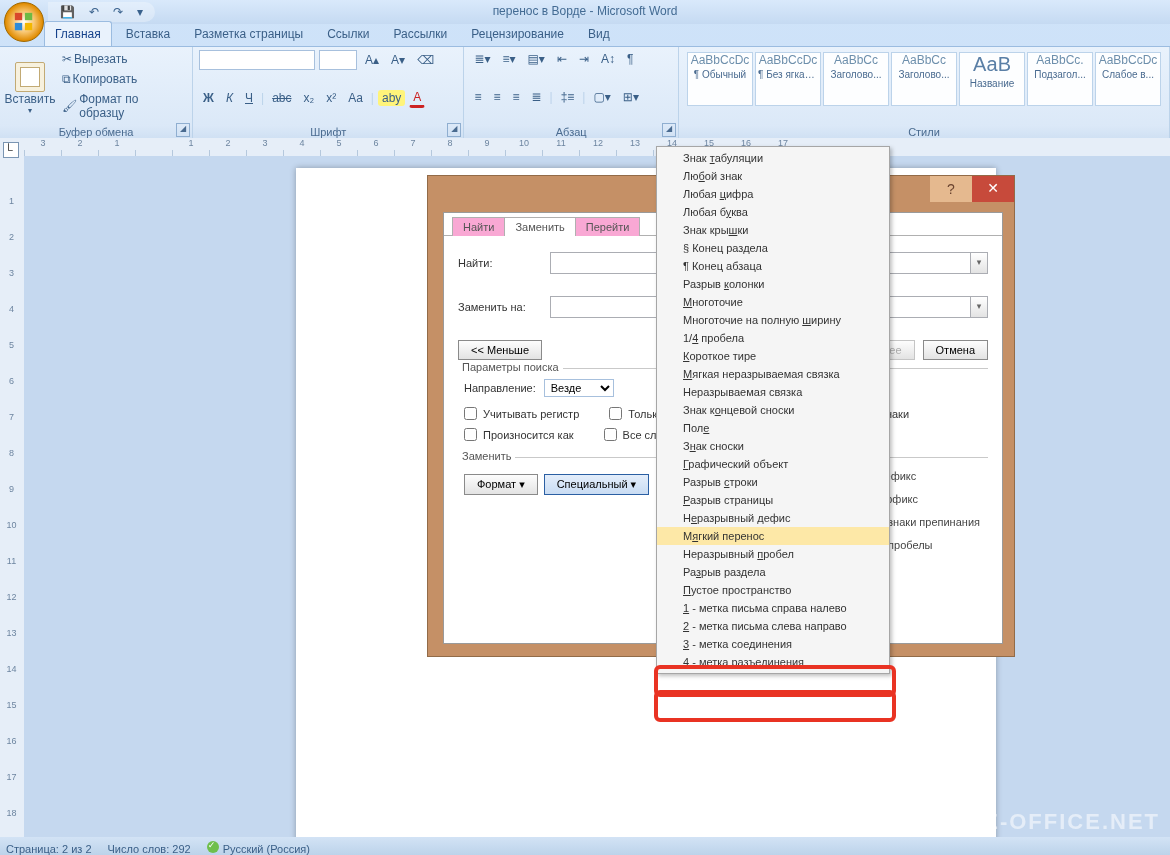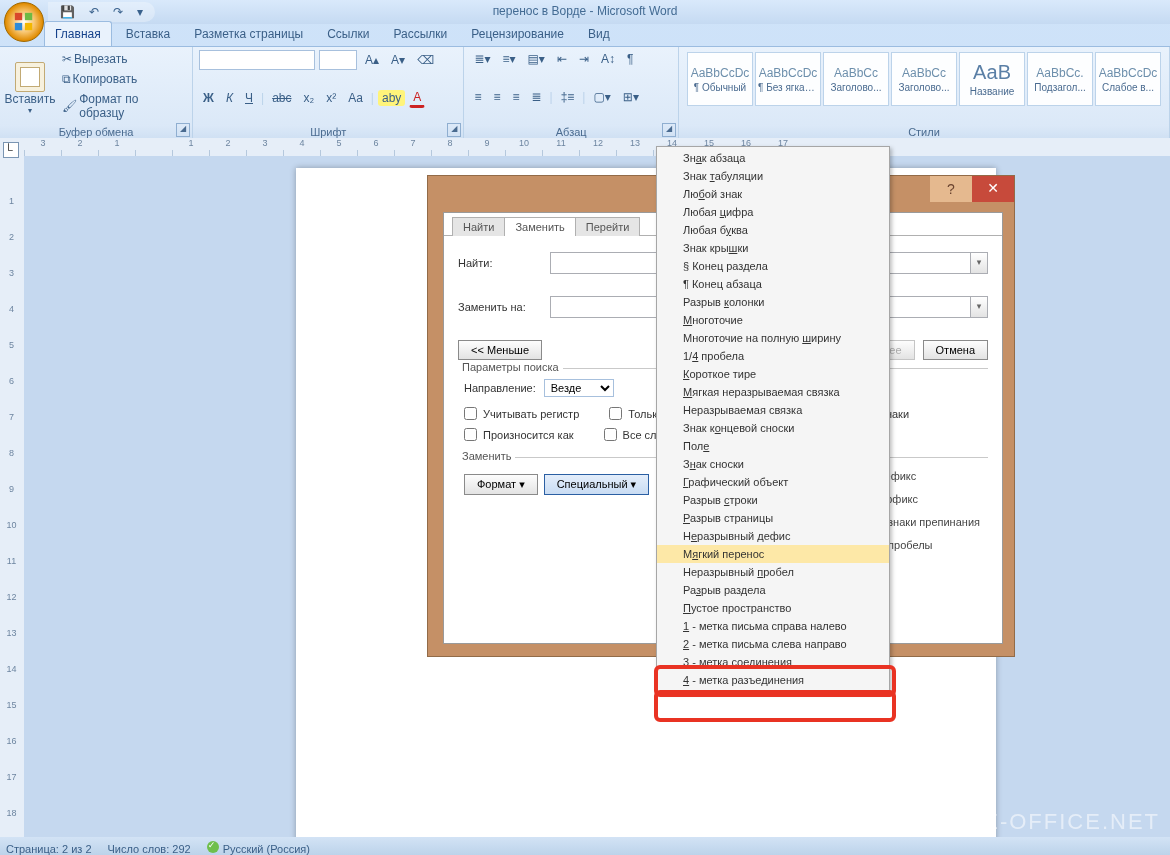--- a/index.html
+++ b/index.html
@@ -19,21 +19,21 @@
 .ribbon{position:absolute;left:0;top:46px;right:0;height:92px;background:linear-gradient(#e9f2fc,#d9e7f7);border-top:1px solid #9bbce0;border-bottom:1px solid #9bbce0;display:flex}
 .group{border-right:1px solid #bcd3ea;display:flex;flex-direction:column;justify-content:space-between;padding:3px 6px 0;position:relative}
 .group-label{text-align:center;font-size:11px;color:#4a6b90;padding:1px 0;background:linear-gradient(#dce9f8,#cfe0f3);margin:0 -6px}
 .group-row{display:flex;align-items:center;gap:4px;margin-bottom:3px}
 .rbtn{border:1px solid transparent;padding:1px 3px;border-radius:3px;color:#3a5f87;cursor:pointer;display:flex;align-items:center;gap:2px}
 .rsel{border:1px solid #a7c0dd;background:#fff;height:18px;font-size:11px;padding:0 2px}
 .big-btn{display:flex;flex-direction:column;align-items:center;width:48px;color:#3a5f87;padding-top:4px}
 .big-btn .ic{width:28px;height:28px;background:#f7f1de;border:1px solid #c2aa74;border-radius:2px;position:relative}
 .big-btn .ic::after{content:"";position:absolute;inset:4px;background:#fff;border:1px solid #c2aa74}
 .style-g{display:flex;gap:2px;align-items:center;padding:2px}
-.style-box{width:64px;height:52px;border:1px solid #bcd3ea;background:#fdfeff;display:flex;flex-direction:column;align-items:center;justify-content:center;gap:2px}
+.style-box{width:64px;height:52px;border:1px solid #bcd3ea;background:#fdfeff;display:flex;flex-direction:column;align-items:center;justify-content:flex-start;gap:2px}
 .style-box .prev{color:#6d8fac;font-size:12px}
 .style-box .nm{color:#4a6b90;font-size:10px;overflow:hidden;white-space:nowrap;max-width:60px;text-overflow:ellipsis}
 .style-box.big .prev{font-size:20px;color:#5a7fa6}
 .dlaunch{position:absolute;right:2px;bottom:2px;width:12px;height:12px;border:1px solid #8faed0;font-size:8px;text-align:center;line-height:10px;color:#4a6b90}
 
 .doc-area{position:absolute;left:0;top:138px;right:0;bottom:18px;background:#c5d8ef;display:flex}
 .vruler{width:24px;background:#e6eef8;border-right:1px solid #a8c2df;position:relative}
 .vruler .tab-ind{position:absolute;top:4px;left:3px;width:14px;height:14px;border:1px solid #7a95b3;background:#fff}
 .hruler{position:absolute;left:24px;right:0;top:0;height:18px;background:#e6eef8;border-bottom:1px solid #a8c2df;display:flex;align-items:center;font-size:9px;color:#6d85a0;overflow:hidden}
 .hruler .tick{flex:0 0 36px;text-align:center;border-left:1px solid #b5c8dd;height:6px;margin-top:11px;position:relative}
@@ -43,21 +43,21 @@
 .vruler-scale{position:absolute;left:3px;top:22px;width:17px;bottom:0}
 .vruler-scale span{display:block;font-size:9px;color:#6d85a0;height:36px;text-align:center}
 
 .dlg-frame{position:absolute;left:427px;top:175px;width:586px;height:480px;background:#c59066;border:1px solid #926b48;z-index:5}
 .dlg-frame .hdr{position:absolute;right:0;top:0;height:26px;display:flex}
 .dlg-frame .help{width:42px;background:#e5b98f;color:#6b4430;text-align:center;line-height:26px;font-size:14px}
 .dlg-frame .close{width:42px;background:#c74a3b;color:#fff;text-align:center;line-height:24px;font-size:14px}
 
 .dialog{position:absolute;left:443px;top:212px;width:558px;height:430px;background:#fff;border:1px solid #9a9a9a;z-index:6;font-size:11px;color:#333}
 .dlg-tabs{display:flex;position:relative;margin:4px 0 0 8px}
-.dlg-tab{padding:3px 10px;border:1px solid #b0b0b0;border-bottom:none;background:#e5e5e5;margin-right:-1px;color:#555;cursor:pointer}
+.dlg-tab{padding:3px 10px;border:1px solid #b0b0b0;border-bottom:none;background:#f9a8d4;margin-right:-1px;color:#555;cursor:pointer}
 .dlg-tab.active{background:#fff;position:relative;z-index:1}
 .dlg-body{border-top:1px solid #b0b0b0;margin-top:-1px;padding:16px 14px 10px}
 .frow{display:flex;align-items:center;margin-bottom:22px}
 .frow label{width:92px}
 .frow .inp{flex:1;height:20px;border:1px solid #abadb3;background:#fff}
 .frow .dd{width:16px;height:20px;border:1px solid #abadb3;border-left:none;background:linear-gradient(#fff,#e3e3e3);text-align:center;line-height:18px;font-size:9px;color:#666}
 .btn{border:1px solid #8a8a8a;background:linear-gradient(#fdfdfd,#e3e3e3);padding:3px 12px;cursor:pointer;font-size:11px}
 .btn[disabled]{color:#aaa;border-color:#c5c5c5}
 .opts-row{display:flex;justify-content:space-between;margin:4px 0 8px}
 .fieldset{border-top:1px solid #c9c9c9;position:relative;padding:10px 6px 4px;margin:0 0 8px}
@@ -71,21 +71,21 @@
 
 .menu{position:absolute;left:656px;top:146px;width:232px;background:#f5f5f5;border:1px solid #a6a6a6;box-shadow:2px 2px 4px rgba(0,0,0,.25);z-index:20;padding:2px 0;max-height:720px}
 .menu-item{padding:3px 12px 3px 26px;font-size:11px;color:#333;white-space:nowrap;cursor:pointer;position:relative}
 .menu-item.hl{background:#fde8a7}
 .menu-item .u{text-decoration:underline}
 .red-box{position:absolute;left:654px;width:234px;border:4px solid #e93323;border-radius:6px;z-index:25;pointer-events:none}
 
 .status{position:absolute;left:0;right:0;bottom:0;height:18px;background:linear-gradient(#d3e3f5,#bcd3ea);display:flex;align-items:flex-end;font-size:11px;color:#3a5f87;padding:0 6px;gap:16px}
 .status .lang-ic{width:12px;height:12px;border-radius:50%;background:#6fbf4b;display:inline-block;margin-right:4px;position:relative}
 .status .lang-ic::after{content:"✓";position:absolute;color:#fff;font-size:9px;left:1px;top:-1px}
-.watermark{position:absolute;right:10px;bottom:20px;color:rgba(255,255,255,.55);font-size:22px;letter-spacing:2px;z-index:30;pointer-events:none;font-weight:400}
+.watermark{position:absolute;right:10px;bottom:20px;color:rgba(255,255,255,.55);font-size:22px;letter-spacing:2px;z-index:30;pointer-events:none;font-weight:700}
 .watermark .sq{display:inline-block;width:20px;height:20px;position:relative;margin-right:8px;top:2px}
 .watermark .sq::before,.watermark .sq::after{content:"";position:absolute;background:rgba(255,255,255,.55)}
 .watermark .sq::before{width:8px;height:8px;left:0;top:0;box-shadow:12px 0 0 rgba(255,255,255,.55),0 12px 0 rgba(255,255,255,.55),12px 12px 0 rgba(255,255,255,.55)}
 </style>
 </head>
 <body>
 <div id="app">
 
 <div class="titlebar">
   <div class="office-btn">
@@ -380,21 +380,20 @@
   <div class="side-labels" id="right-checks">
         <div>Учитывать префикс</div>
         <div>Учитывать суффикс</div>
         <div></div>
         <div>Не учитывать знаки препинания</div>
         <div>Не учитывать пробелы</div>
       </div>
 </div>
 
 <div class="menu" id="ctx-menu">
-      <div class="menu-item">Зн<span class="u">а</span>к абзаца</div>
       <div class="menu-item">Знак <span class="u">т</span>абуляции</div>
       <div class="menu-item">Лю<span class="u">б</span>ой знак</div>
       <div class="menu-item">Любая <span class="u">ц</span>ифра</div>
       <div class="menu-item">Любая б<span class="u">у</span>ква</div>
       <div class="menu-item">Знак кры<span class="u">ш</span>ки</div>
       <div class="menu-item">§ Конец раздела</div>
       <div class="menu-item">¶ Конец абзаца</div>
       <div class="menu-item">Разрыв <span class="u">к</span>олонки</div>
       <div class="menu-item"><span class="u">М</span>ноготочие</div>
       <div class="menu-item">Многоточие на полную <span class="u">ш</span>ирину</div>

